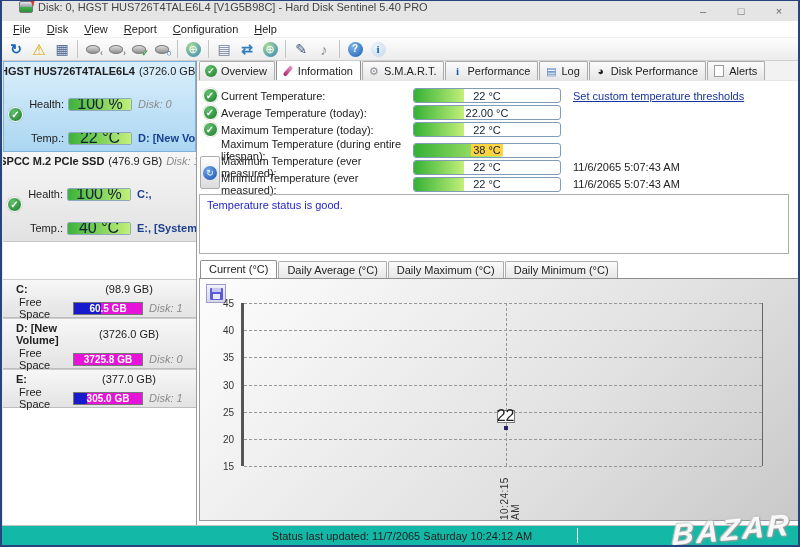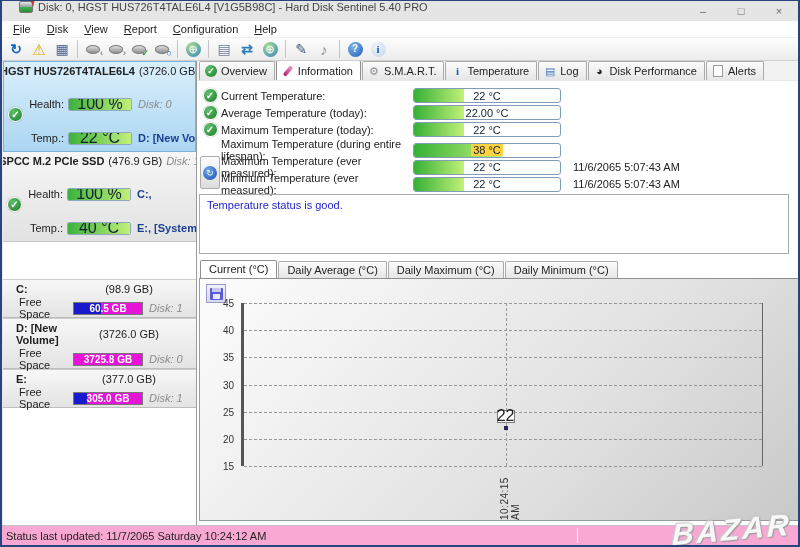--- a/index.html
+++ b/index.html
@@ -142,22 +142,22 @@
     border-left:3px solid #555; border-right:1px solid #666; }
   .gridline { position:absolute; left:0; right:0; height:0; border-top:1px dashed #979797; }
   .guide-vline { position:absolute; top:0; bottom:0; width:0; border-left:1px dashed #979797; }
   .data-point { position:absolute; width:4px; height:4px; background:#27275e; margin:-2px 0 0 -2px; }
   .point-label { position:absolute; width:18px; height:13px; background:#fff; border:1px solid #7a7a7a;
     display:flex; align-items:center; justify-content:center; font-size:16px; color:#222; }
   .time-label { position:absolute; writing-mode:vertical-rl; transform:rotate(180deg);
     font-size:10px; color:#333; letter-spacing:0.5px; }
 
   
-  .statusbar { position:relative; height:20px; border-top:1px solid #c2c2c2; background:#f9a8d4;
-    display:flex; align-items:center; padding-left:4px; color:#222; }
+  .statusbar { position:relative; height:20px; border-top:1px solid #c2c2c2; background:#14b8a6;
+    display:flex; align-items:center; padding-left:4px; color:#222;justify-content:center; }
   .sb-divider { position:absolute; left:575px; top:2px; bottom:2px; width:1px; background:#c9c9c9;
     border-right:1px solid #fff; }
 
   .watermark { position:absolute; right:6px; bottom:-2px; z-index:20; font-size:30px; font-weight:bold; font-style:italic;
     letter-spacing:3px; color:rgba(255,255,255,0.92); transform:rotate(-5deg) skewX(-6deg);
     text-shadow:1px 1px 1px #9a9a9a, -1px -1px 1px #cfcfcf, 0 0 3px #aaa; pointer-events:none; }
 </style>
 </head>
 <body>
 
@@ -373,21 +373,21 @@
               <span class="ti-thermo"></span>
             </span>
           <span>Information</span>
         </span>
         <span class="tab">
           <span class="tab-icon ti-smart">⚙</span>
           <span>S.M.A.R.T.</span>
         </span>
         <span class="tab">
           <span class="tab-icon ti-info">i</span>
-          <span>Temperature</span>
+          <span>Performance</span>
         </span>
         <span class="tab">
           <span class="tab-icon ti-log">▤</span>
           <span>Log</span>
         </span>
         <span class="tab">
           <span class="tab-icon ti-perf">◕</span>
           <span>Disk Performance</span>
         </span>
         <span class="tab">
@@ -402,20 +402,21 @@
 
         <div class="trow">
           <span class="ticon">
               <span class="check-circle" style="position:static;margin:0">✓</span>
             </span>
           <span>Current Temperature:</span>
           <span class="tbar">
             <span class="fill" style="width: 34%;"></span>
             <span class="txt">22 °C</span>
           </span>
+          <span class="tright"><a class="thr-link" href="#">Set custom temperature thresholds</a></span>
         </div>
         <div class="trow">
           <span class="ticon">
               <span class="check-circle" style="position:static;margin:0">✓</span>
             </span>
           <span>Average Temperature (today):</span>
           <span class="tbar">
             <span class="fill" style="width: 34%;"></span>
             <span class="txt">22.00 °C</span>
           </span>

